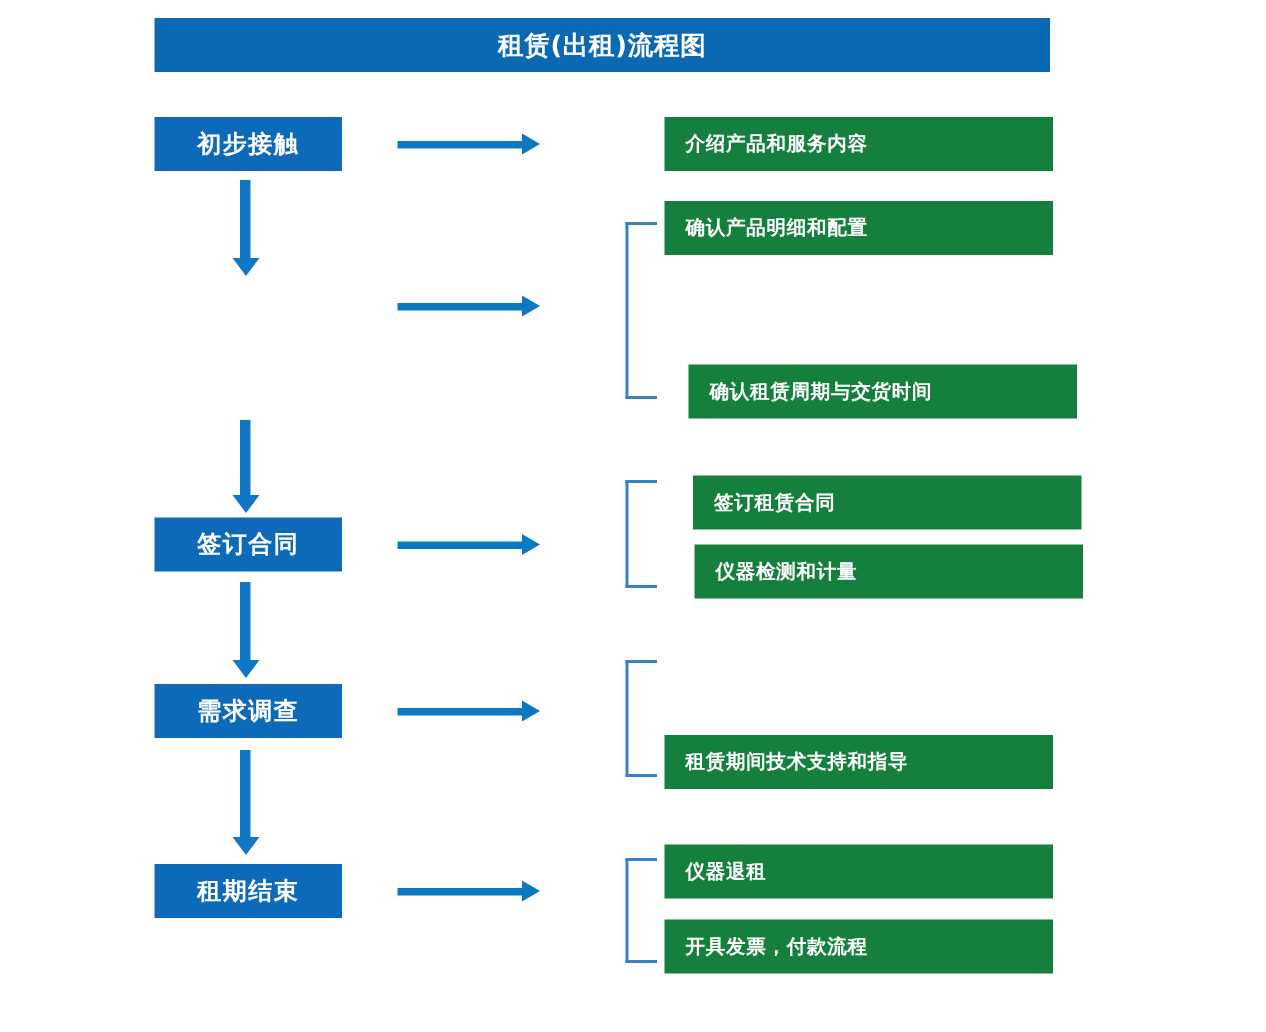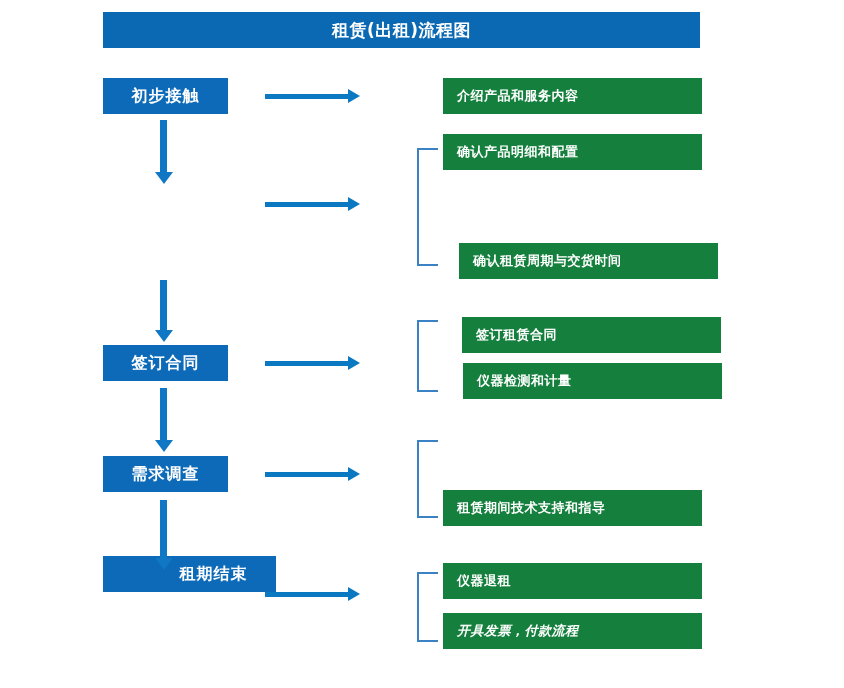--- a/index.html
+++ b/index.html
@@ -130,21 +130,21 @@
 </head>
 <body>
 
 <div id="canvas">
 
   <div class="title-bar">租赁(出租)流程图</div>
 
   <div class="stage-box" style="top:78px;">初步接触</div>
   <div class="stage-box" style="top:345px;">签订合同</div>
   <div class="stage-box" style="top:456px;">需求调查</div>
-  <div class="stage-box" style="top:556px;padding-left:48px;">租期结束</div>
+  <div class="stage-box" style="top:576px;">租期结束</div>
 
   <div class="v-arrow" style="top:120px; height:64px;">
     <div class="shaft" style="height:52px;"></div>
     <div class="head"></div>
   </div>
   <div class="v-arrow" style="top:280px; height:62px;">
     <div class="shaft" style="height:50px;"></div>
     <div class="head"></div>
   </div>
   <div class="v-arrow" style="top:388px; height:64px;">
@@ -182,15 +182,15 @@
   <div class="bracket" style="top:440px; height:78px;"></div>
   <div class="bracket" style="top:572px; height:70px;"></div>
 
   <div class="detail-box" style="top:78px;">介绍产品和服务内容</div>
   <div class="detail-box" style="top:134px;">确认产品明细和配置</div>
   <div class="detail-box" style="top:243px;margin-left:16px;">确认租赁周期与交货时间</div>
   <div class="detail-box" style="top:317px;margin-left:19px;">签订租赁合同</div>
   <div class="detail-box" style="top:363px;margin-left:20px;">仪器检测和计量</div>
   <div class="detail-box" style="top:490px;font-family:Liberation Mono, monospace;">租赁期间技术支持和指导</div>
   <div class="detail-box" style="top:563px;">仪器退租</div>
-  <div class="detail-box" style="top:613px;font-style:italic;">开具发票，付款流程</div>
+  <div class="detail-box" style="top:613px;">开具发票，付款流程</div>
 
 </div>
 
 </body></html>

